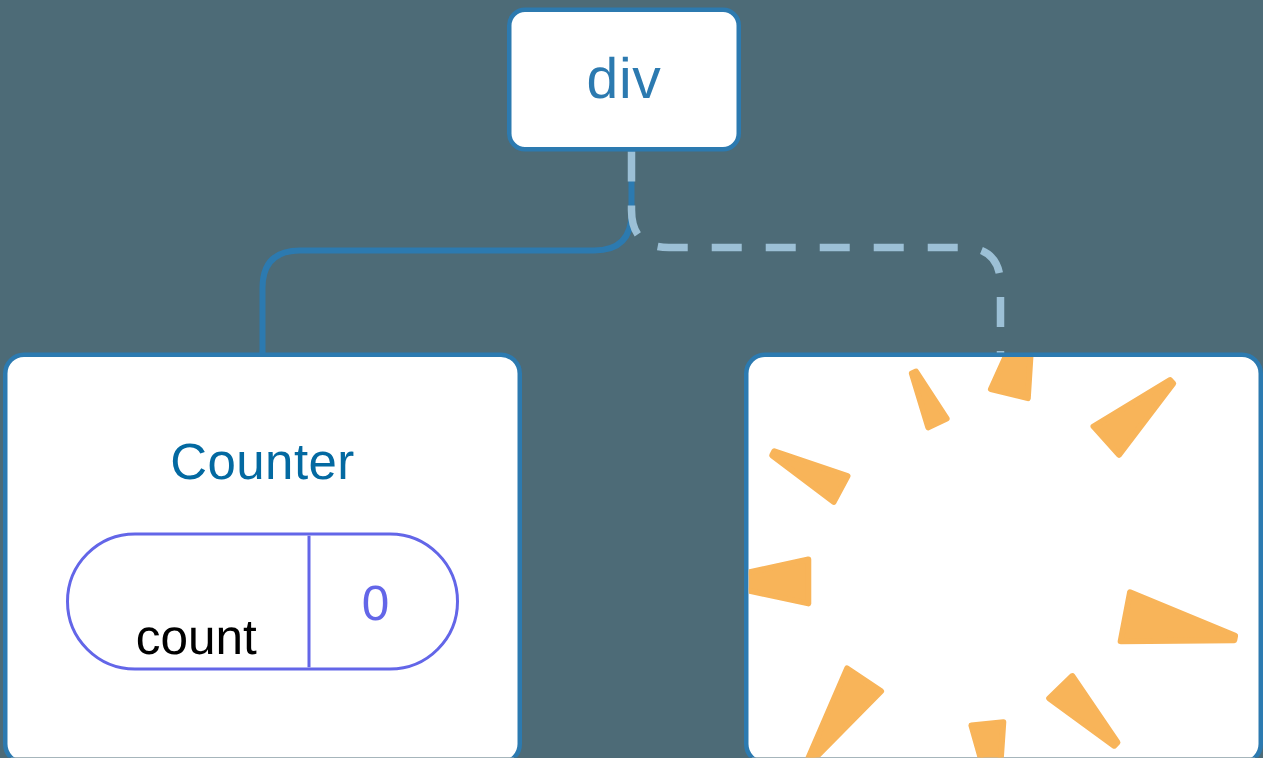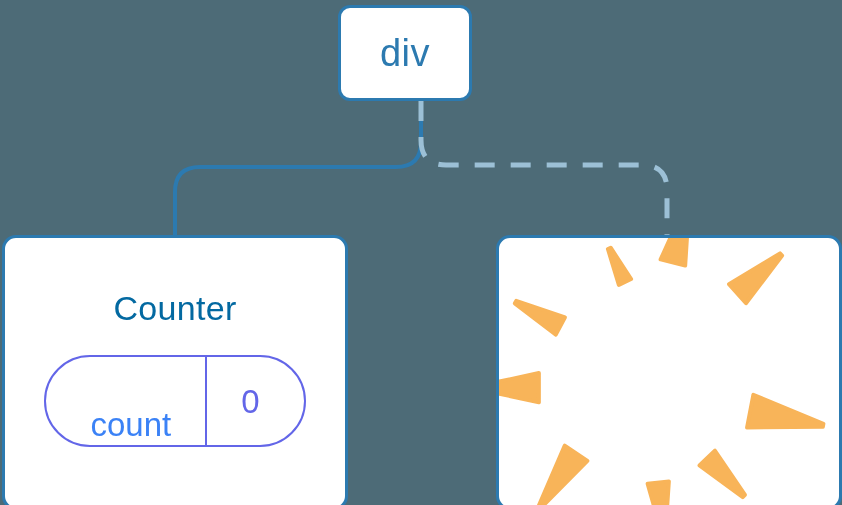--- a/index.html
+++ b/index.html
@@ -34,21 +34,21 @@
   .card {
     position: absolute;
     background: #ffffff;
     border: 3px solid #2c7ab0;
     border-radius: 12px;
     box-sizing: border-box;
   }
   #div-node {
     left: 338px;
     top: 5px;
-    width: 134px;
+    width: 156px;
     height: 96px;
     display: flex;
     align-items: center;
     justify-content: center;
   }
   #div-node .node-label {
     color: #2c7ab0;
     font-size: 38px;
     letter-spacing: 0.5px;
     line-height: 1;
@@ -80,21 +80,21 @@
     border-radius: 46px;
     background: #ffffff;
     box-sizing: border-box;
     overflow: hidden;
   }
   .state-pill .pill-key {
     display: flex;
     align-items: center;
     justify-content: center;
     padding: 0 34px 0 44px;
-    color: #3b82f6;
+    color: #000000;
     font-size: 33px;
     line-height: 1;
     margin-top: 47px;
   }
   .state-pill .pill-divider {
     width: 2px;
     background: #6366e8;
     flex: 0 0 auto;
   }
   .state-pill .pill-value {

